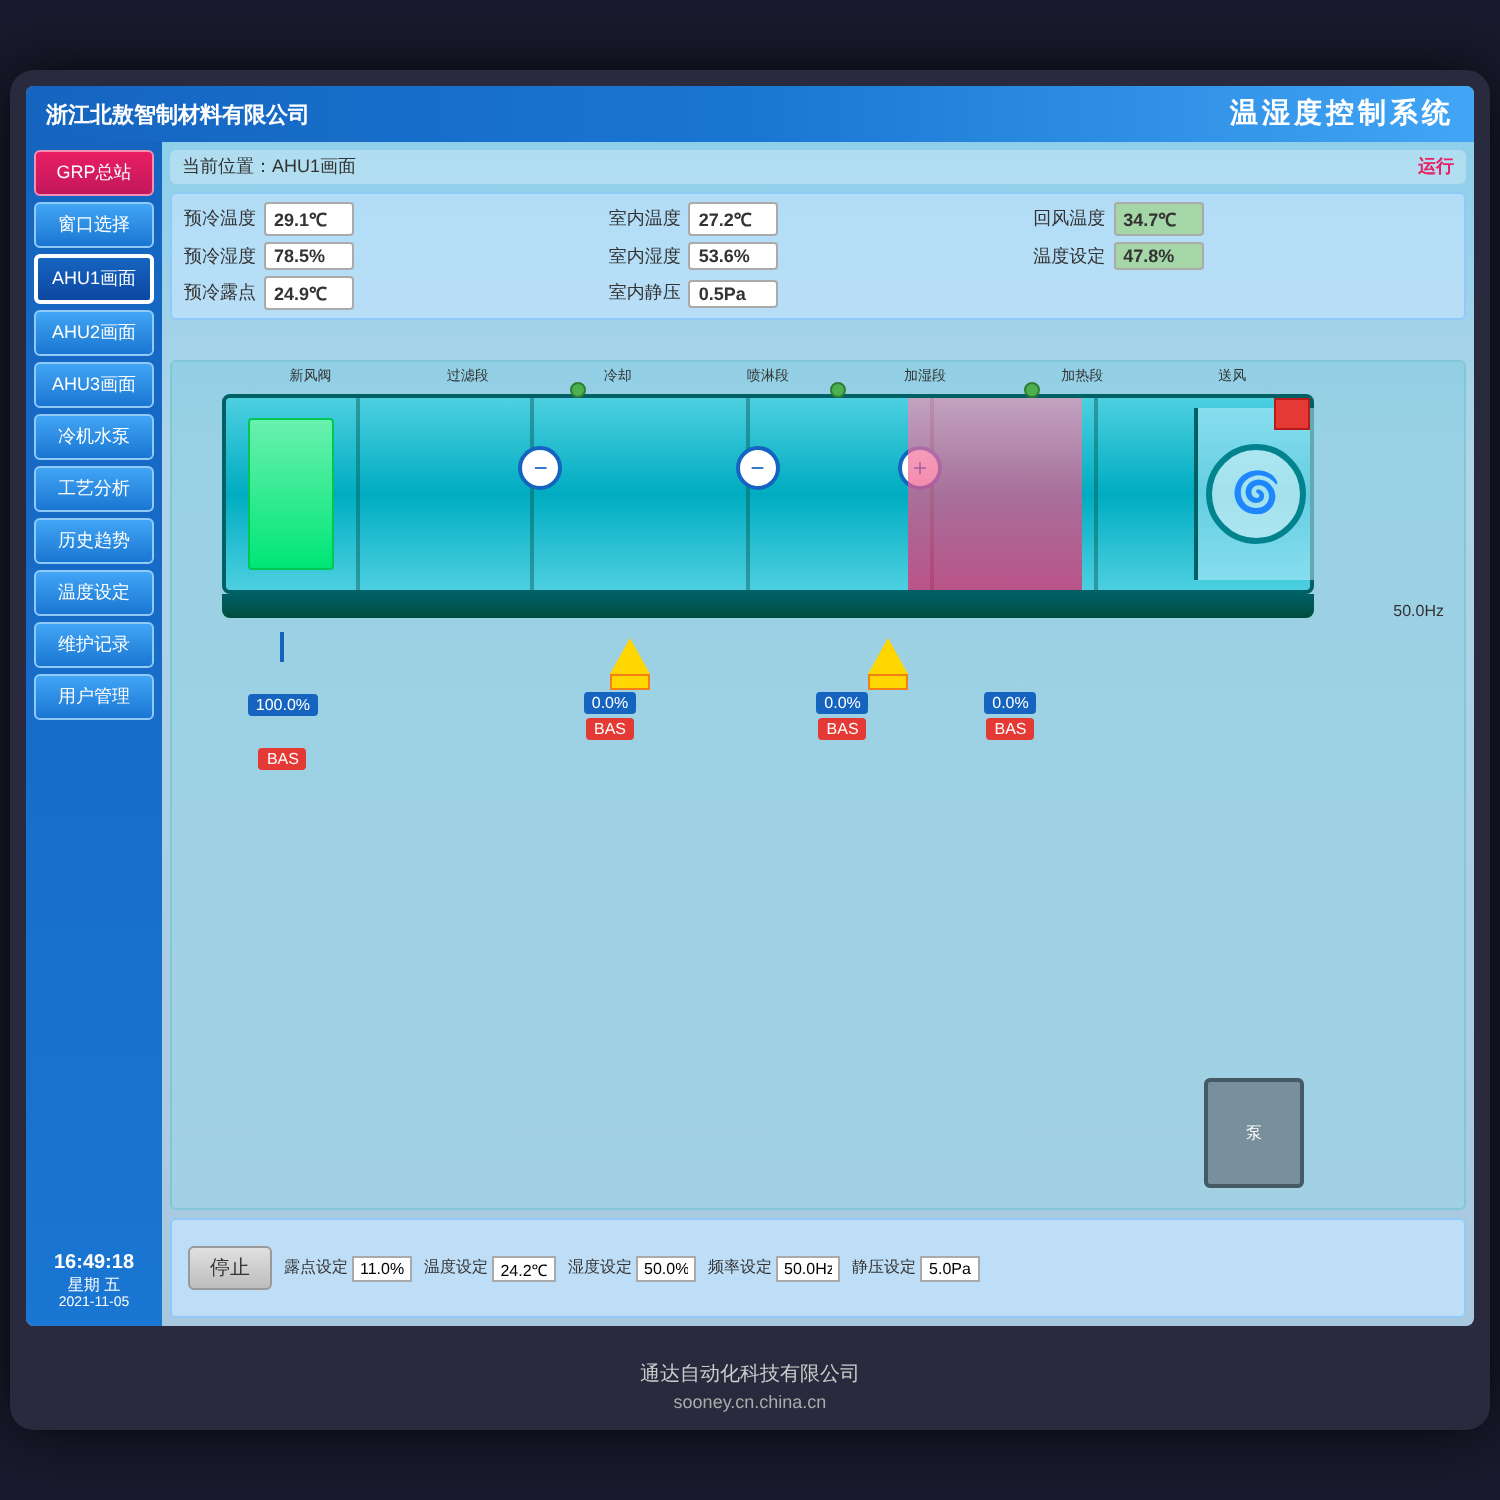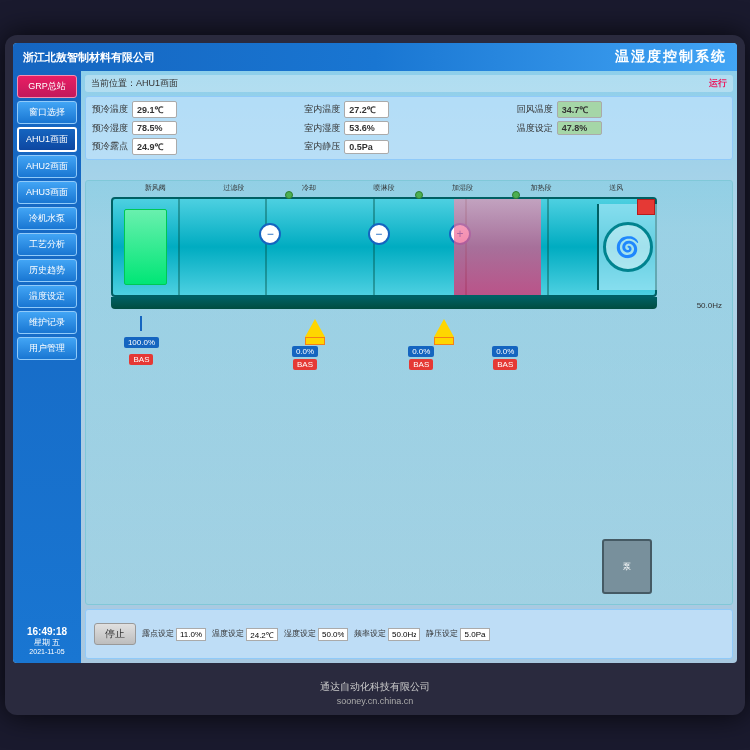--- a/index.html
+++ b/index.html
@@ -348,21 +348,21 @@
               <div style="width:50px; height:50px; border-radius:50%; border:3px solid #00838f; background:rgba(255,255,255,0.4); display:flex; align-items:center; justify-content:center; font-size:20px;">🌀</div>
             </div>
           </div>
 
           <div style="position:absolute; top:116px; left:25px; right:75px; height:12px; background:linear-gradient(180deg,#006064,#004d40); border-radius:0 0 4px 4px;"></div>
 
           <div style="position:absolute; top:10px; left:calc(25px + 27%); width:8px; height:8px; border-radius:50%; background:#4caf50; border:1px solid #2e7d32;"></div>
           <div style="position:absolute; top:10px; left:calc(25px + 47%); width:8px; height:8px; border-radius:50%; background:#4caf50; border:1px solid #2e7d32;"></div>
           <div style="position:absolute; top:10px; left:calc(25px + 62%); width:8px; height:8px; border-radius:50%; background:#4caf50; border:1px solid #2e7d32;"></div>
 
-          <div style="position:absolute; top:135px; left:calc(25px + 2%); display:flex; flex-direction:column; align-items:center; gap:6px;">
+          <div style="position:absolute; top:135px; left:calc(25px + 2%); display:flex; flex-direction:column; align-items:center; gap:16px;">
             <div style="width:2px; height:15px; background:#1565c0;"></div>
             <div class="value-box">100.0%</div>
             <div class="value-box red-bg">BAS</div>
           </div>
 
           <div style="position:absolute; top:138px; left:calc(25px + 30%);">
             <div style="width:0; height:0; border-left:10px solid transparent; border-right:10px solid transparent; border-bottom:18px solid #ffd600;"></div>
             <div style="width:20px; height:8px; background:#ffd600; margin-top:0; border:1px solid #f57f17;"></div>
           </div>
           <div style="position:absolute; top:138px; left:calc(25px + 50%);">

